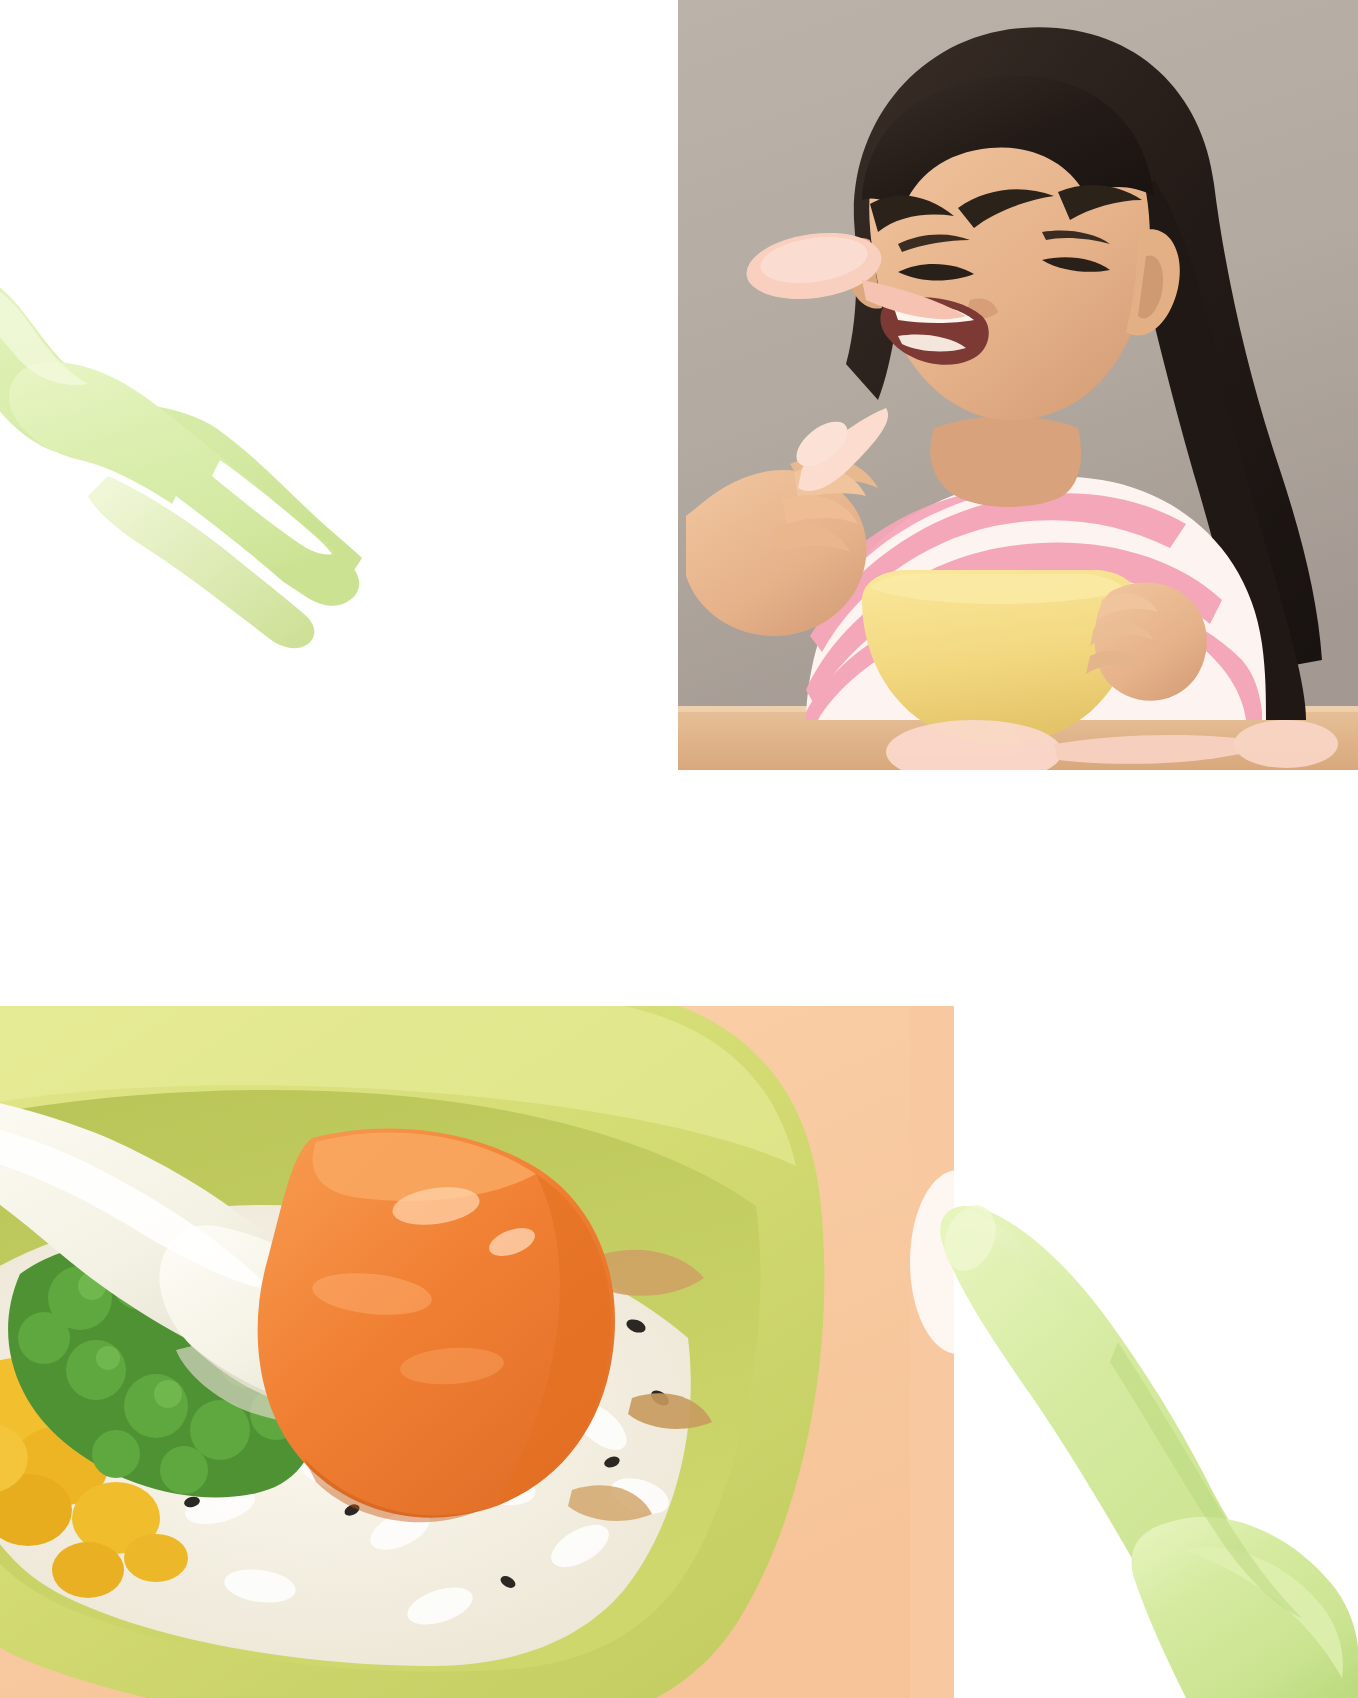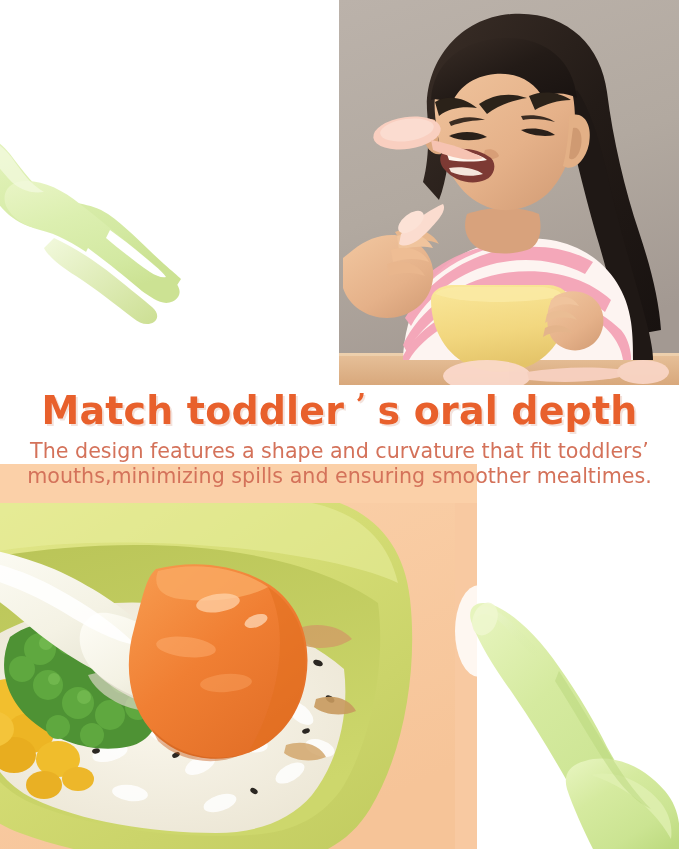--- a/index.html
+++ b/index.html
@@ -297,26 +297,20 @@
 
         <g opacity="0.92">
           <ellipse cx="148" cy="376" rx="44" ry="16" fill="#fbd9cc"></ellipse>
           <path d="M188,372 C226,366 268,366 300,372 C270,382 226,384 190,380 Z" fill="#f9d2c3"></path>
           <ellipse cx="304" cy="372" rx="26" ry="12" fill="#fad6c7"></ellipse>
         </g>
       </g>
     </svg>
   </div>
 
-  <div class="text-block">
-    <div class="peach-band"></div>
-    <div class="headline"><span>Match toddler</span><span class="apos">’</span><span>s oral depth</span></div>
-    <div class="sub l1">The design features a shape and curvature that fit toddlers’</div>
-    <div class="sub l2">mouths,minimizing spills and ensuring smoother mealtimes.</div>
-  </div>
 
   <div class="panel-food">
     <svg class="food-svg" viewBox="0 0 455 346" preserveAspectRatio="none">
       <defs>
         <linearGradient id="peachBg" x1="0" y1="0" x2="0.6" y2="1">
           <stop offset="0%" stop-color="#fbd2ac"></stop>
           <stop offset="100%" stop-color="#f6c498"></stop>
         </linearGradient>
         <linearGradient id="bowlG" x1="0.1" y1="0" x2="0.9" y2="1">
           <stop offset="0%" stop-color="#e3e88d"></stop>

